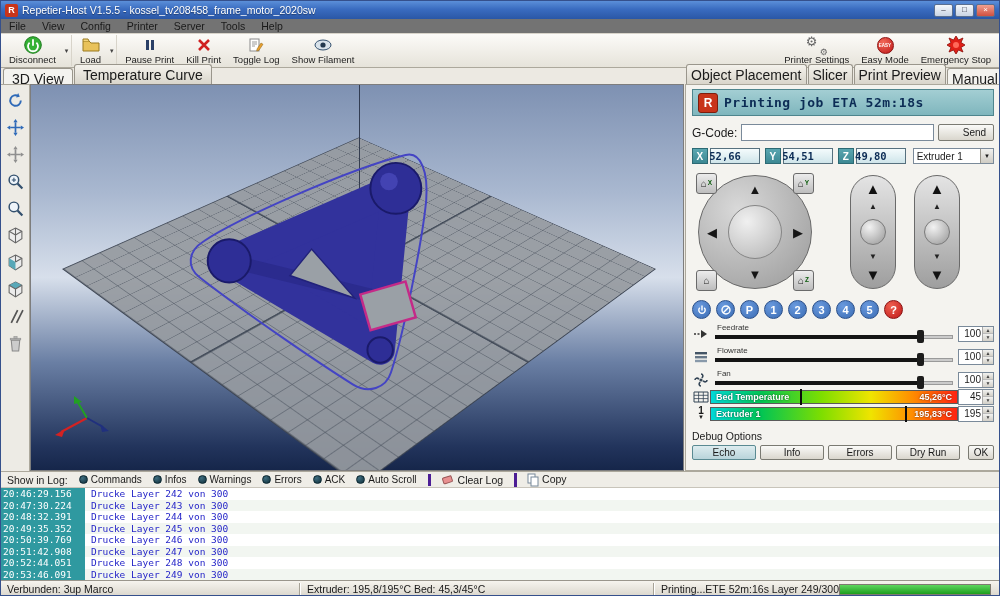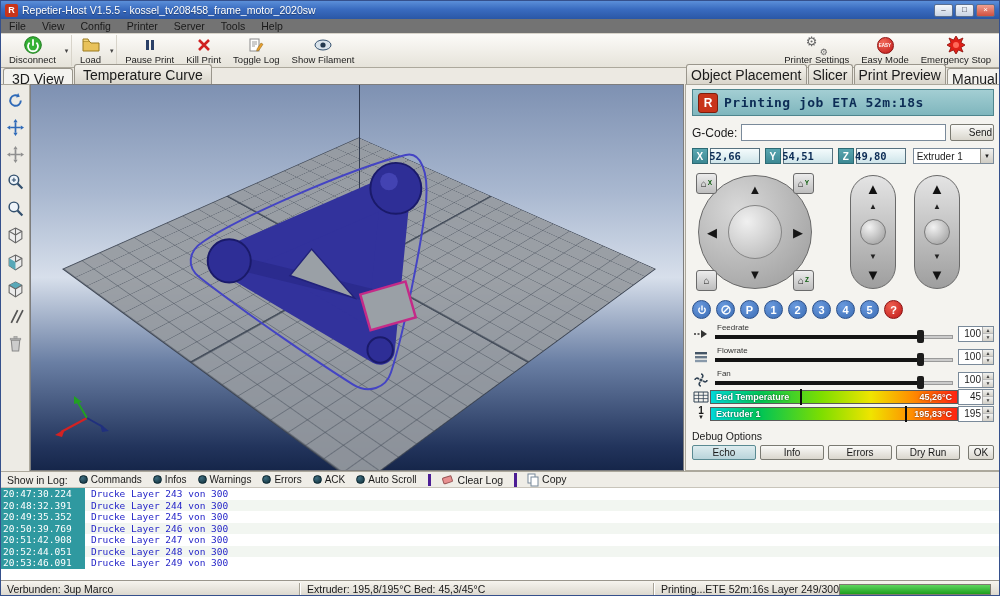--- a/index.html
+++ b/index.html
@@ -60,21 +60,21 @@
   
   .rpanel { position:absolute; left:684px; top:83px; width:316px; height:387px; background:#f4f3ef; border:1px solid #aca89c; padding:4px 6px; }
   .mc-header { height:27px; background:linear-gradient(#a3ced3,#7fb6bd); border:1px solid #4e858d; display:flex; align-items:center; gap:6px; padding:0 5px; }
   .mclogo { width:20px; height:20px; background:#c8341a; border-radius:3px; color:#fff; font-weight:bold; font-size:12px; display:flex; align-items:center; justify-content:center; border:1px solid #7e1d0c; }
   .eta { font-family:"DejaVu Sans Mono",monospace; font-weight:bold; font-size:13px; color:#0c2c55; letter-spacing:.5px; white-space:nowrap; }
 
   .gcode-row { margin-top:8px; display:flex; align-items:center; gap:4px; }
   .gcode-row label { font-size:12px; }
   .gcode-input { flex:1; height:17px; border:1px solid #7a8a9a; background:#fff; }
   .btn { background:linear-gradient(#fafaf8,#d9d6cd); border:1px solid #7a7a72; border-radius:2px; font-size:10px; display:flex; align-items:center; justify-content:center; }
-  .send-btn { width:44px; height:17px;padding-left:17px; }
+  .send-btn { width:56px; height:17px;padding-left:17px; }
 
   .axes-row { margin-top:7px; display:flex; align-items:center; gap:2px; }
   .axbadge { width:16px; height:16px; background:linear-gradient(#5aa6b0,#3c8893); border:1px solid #2c6a74; color:#fff; font-weight:bold; font-size:10px; display:flex; align-items:center; justify-content:center; }
   .axval { width:50px; height:16px; border:1px solid #56707e; background:linear-gradient(#f4fbfc,#cfe5ea); font-family:"DejaVu Sans Mono",monospace; font-weight:bold; font-size:10.5px; color:#0c2c55; display:flex; align-items:center; justify-content:flex-end; padding-right:18px; margin-right:3px; }
   .extsel { width:82px; height:16px; border:1px solid #7a8a9a; background:#fff; display:flex; align-items:center; margin-left:2px; }
   .extsel .selval { flex:1; padding-left:3px; font-size:10px; white-space:nowrap; }
   .extsel .selarrow { width:13px; height:100%; background:linear-gradient(#f0f0ee,#cfccc4); border-left:1px solid #9a968c; font-size:6px; display:flex; align-items:center; justify-content:center; }
 
   .movement { position:relative; height:122px; margin-top:8px; }
   .pad { position:absolute; left:6px; top:3px; width:114px; height:114px; border-radius:50%; background:radial-gradient(circle at 35% 30%,#d9d9d9,#989898); border:1px solid #6a6a6a; }
@@ -601,20 +601,24 @@
         <svg width="12" height="14" viewBox="0 0 12 14">
           <rect x="1" y="1" width="7" height="9" fill="#fff" stroke="#778899"></rect>
           <rect x="4" y="4" width="7" height="9" fill="#fff" stroke="#778899"></rect>
         </svg>
         <span>Copy</span>
       </span>
   </div>
 
   <div class="logarea">
     <div class="lrow">
+        <span class="ltime">20:46:29.156</span>
+        <span class="lmsg">Drucke Layer 242 von 300</span>
+      </div>
+    <div class="lrow">
         <span class="ltime">20:47:30.224</span>
         <span class="lmsg">Drucke Layer 243 von 300</span>
       </div>
     <div class="lrow">
         <span class="ltime">20:48:32.391</span>
         <span class="lmsg">Drucke Layer 244 von 300</span>
       </div>
     <div class="lrow">
         <span class="ltime">20:49:35.352</span>
         <span class="lmsg">Drucke Layer 245 von 300</span>

